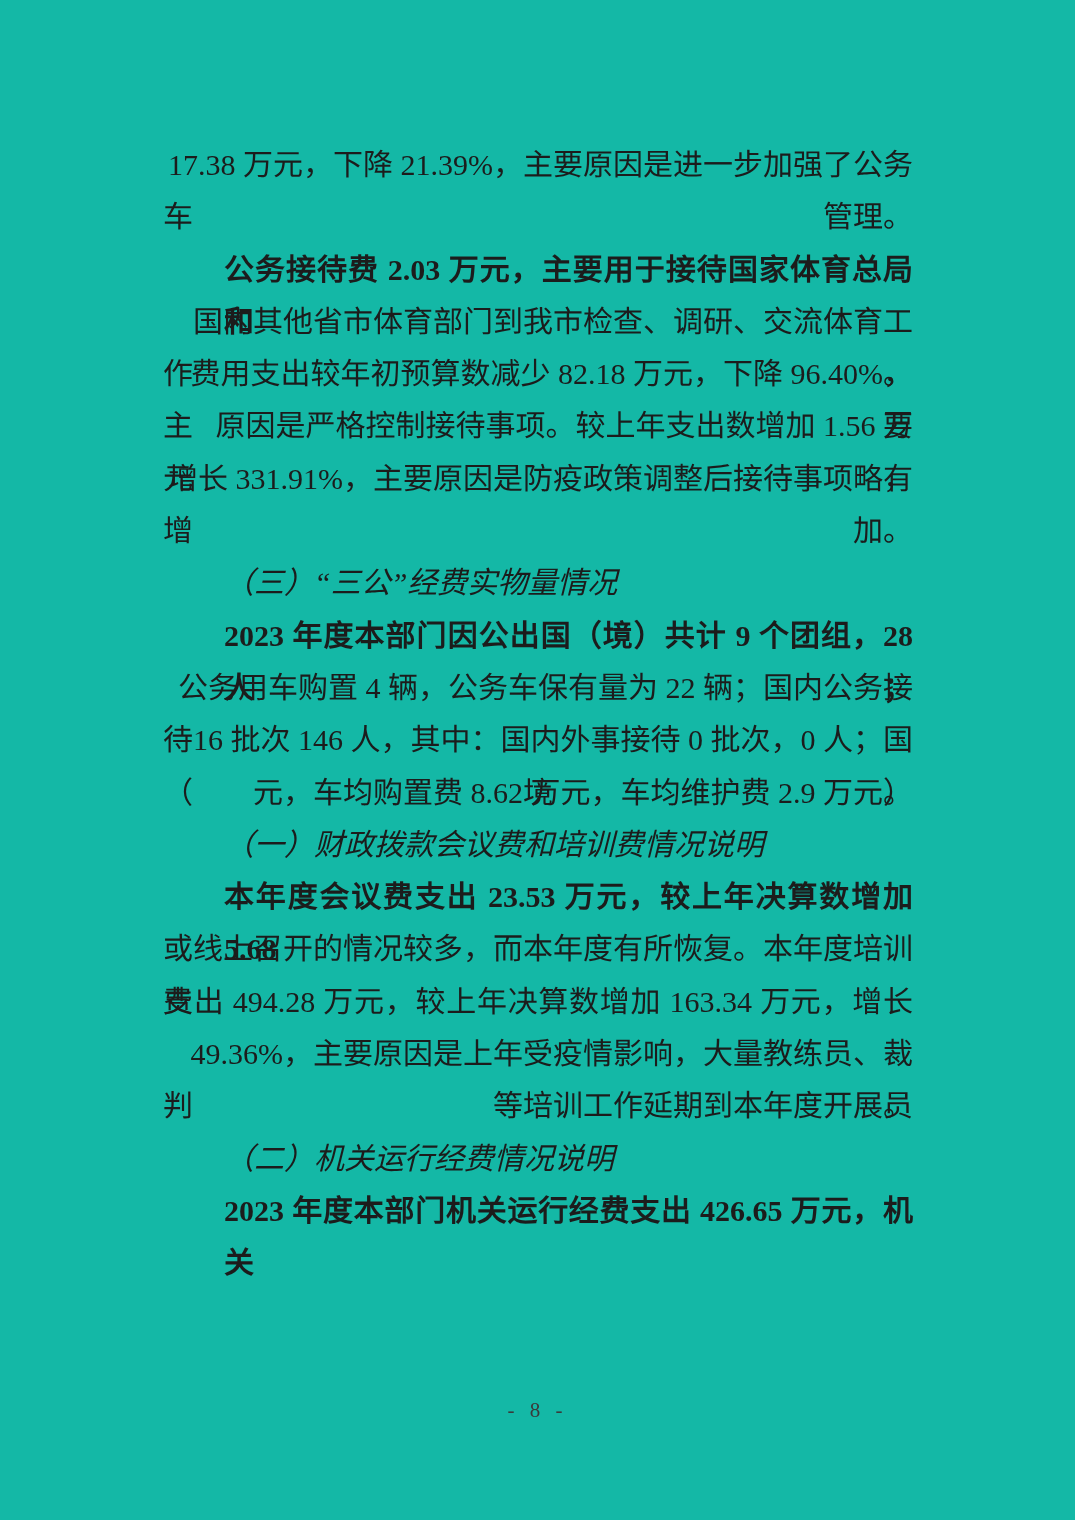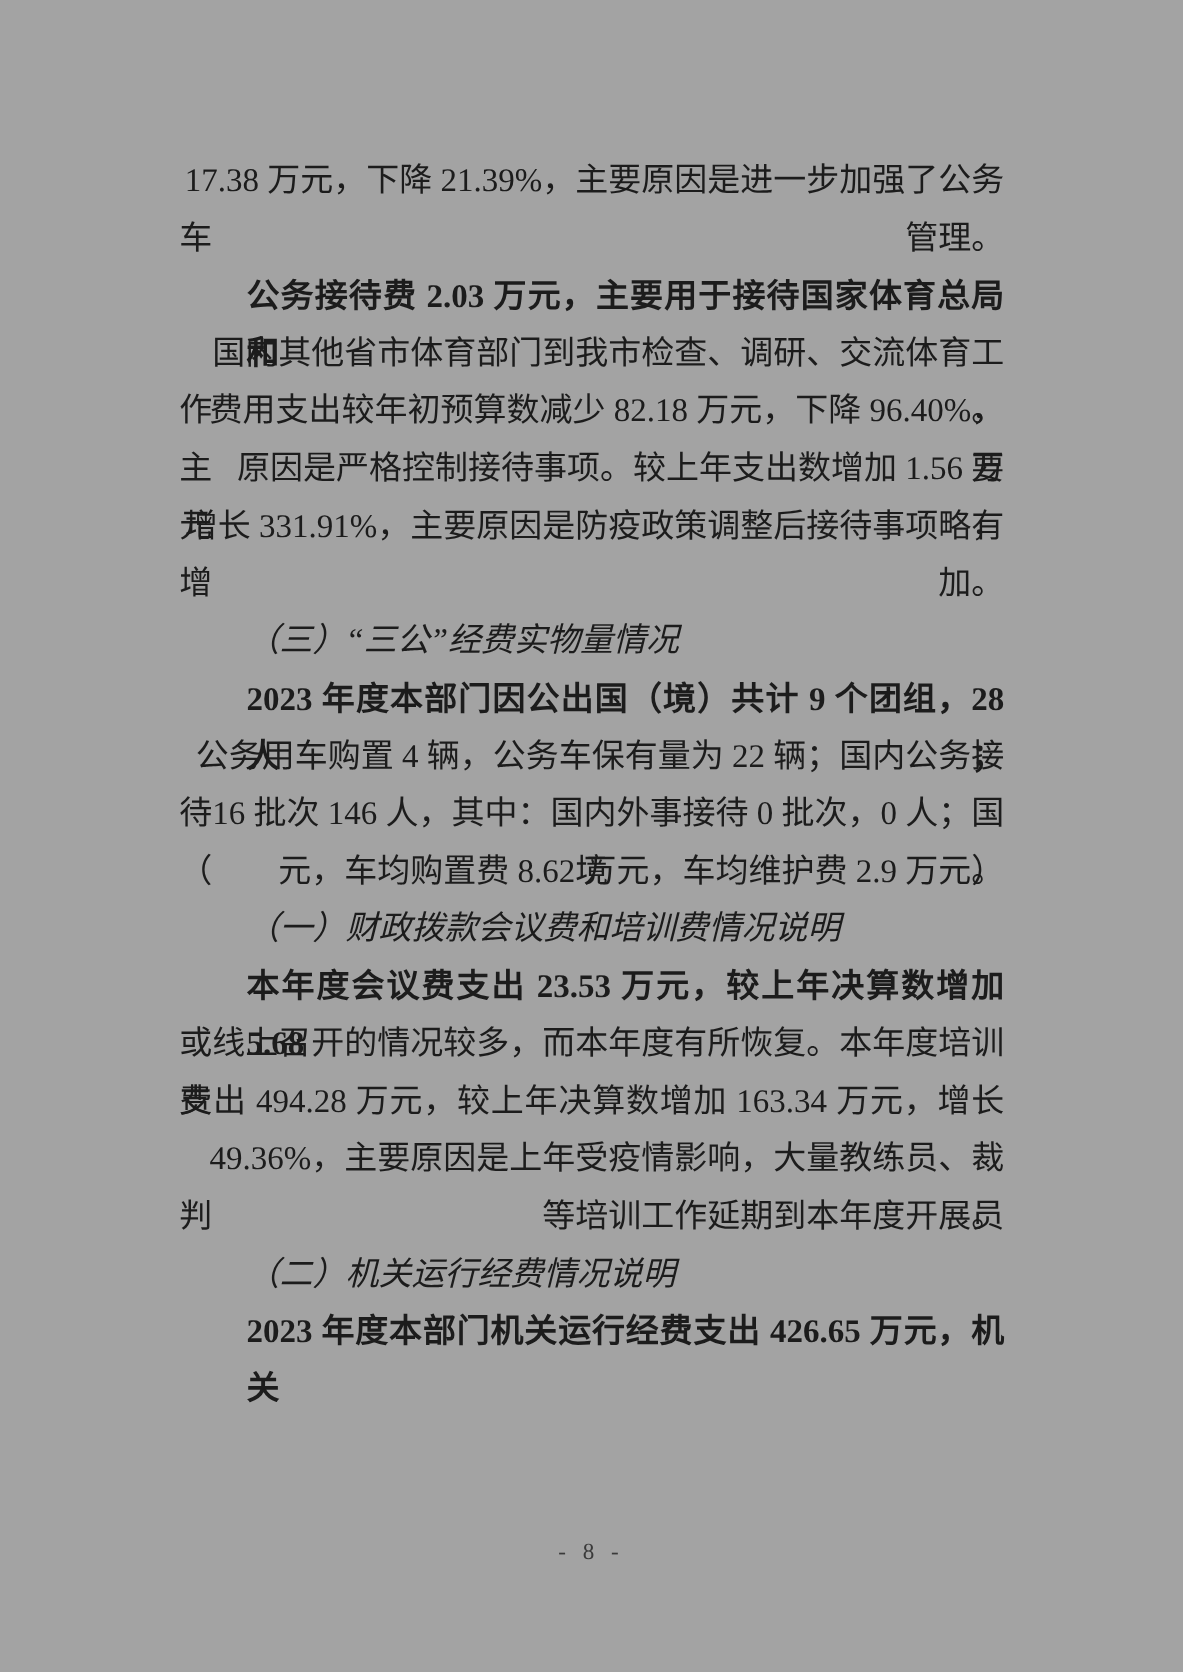--- a/index.html
+++ b/index.html
@@ -4,21 +4,21 @@
 <style>
   html, body {
     margin: 0;
     padding: 0;
     background: #ffffff;
   }
   .page {
     position: relative;
     width: 1075px;
     height: 1520px;
-    background: #a3a3a3;
+    background: #14b8a6;
     overflow: hidden;
     font-family: "Liberation Serif", "DejaVu Serif", serif;
   }
   .doc-body {
     position: absolute;
     left: 163px;
     top: 139px;
     width: 750px;
     font-size: 30px;
     color: #1c1c1c;

